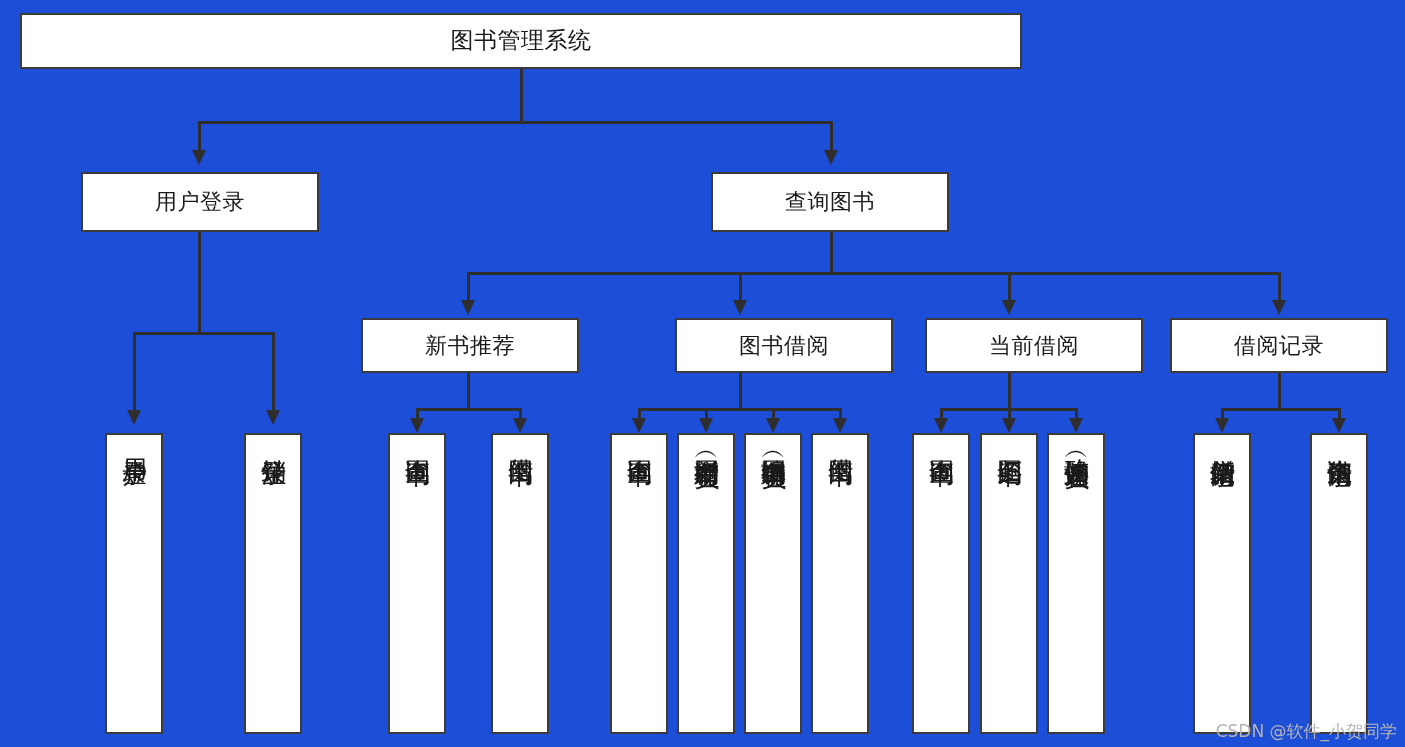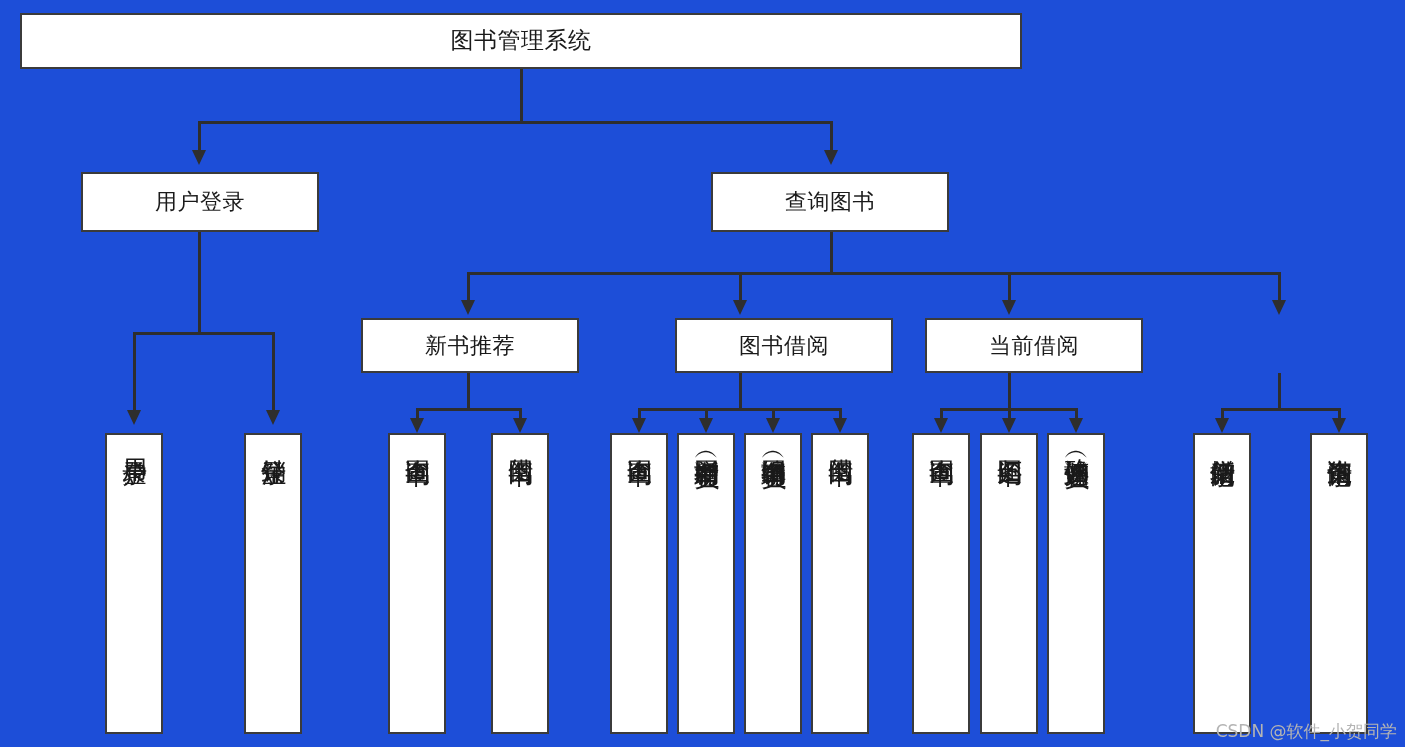--- a/index.html
+++ b/index.html
@@ -127,20 +127,23 @@
   <div class="arrow" style="left:1272px; top:300px;"></div>
 
   <div class="node h" style="left:361px; top:318px; width:218px; height:55px;justify-content:center;">
     <span class="label">新书推荐</span>
   </div>
   <div class="node h" style="left:631px; top:318px; width:218px; height:55px;margin-left:44px;">
     <span class="label">图书借阅</span>
   </div>
   <div class="node h" style="left:901px; top:318px; width:218px; height:55px;margin-left:24px;">
     <span class="label">当前借阅</span>
+  </div>
+  <div class="node h" style="left:1170px; top:318px; width:218px; height:55px;">
+    <span class="label">借阅记录</span>
   </div>
 
   <div class="seg vx" style="left:467px; top:373px; height:37px;"></div>
   <div class="seg hz" style="left:416px; top:408px; width:103px;"></div>
   <div class="seg vx" style="left:416px; top:408px; height:12px;"></div>
   <div class="arrow" style="left:410px; top:418px;"></div>
   <div class="seg vx" style="left:519px; top:408px; height:12px;"></div>
   <div class="arrow" style="left:513px; top:418px;"></div>
 
   <div class="seg vx" style="left:739px; top:373px; height:37px;"></div>

